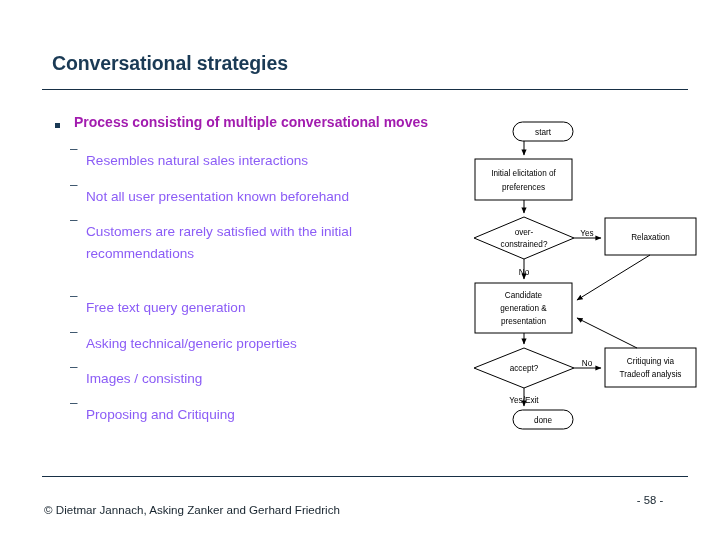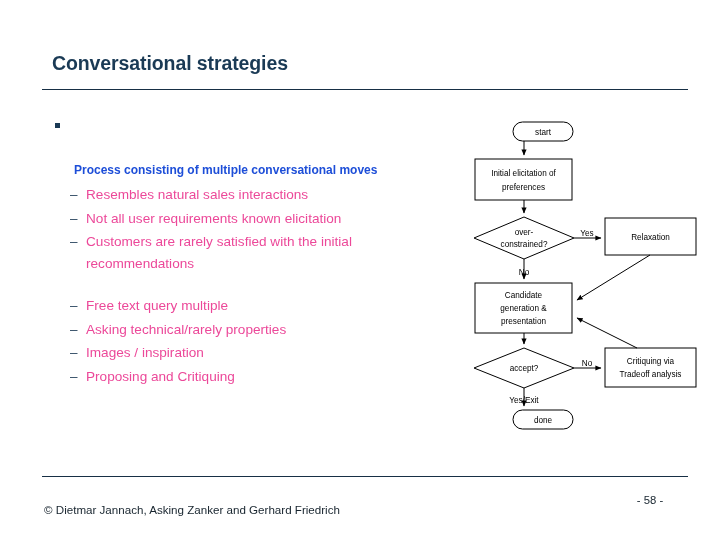--- a/index.html
+++ b/index.html
@@ -64,25 +64,24 @@
   }
   .lvl1 .marker .sq {
     display: inline-block;
     width: 5px;
     height: 5px;
     background: #1a3a55;
     vertical-align: middle;
     margin-left: 3px;
   }
   .lvl1 .text {
-    font-size: 12px;
+    font-size: 14px;
     font-weight: bold;
     line-height: 21px;
-    color: #1d4ed8;
-    margin-top: 48px;
+    color: #a21caf;
   }
   .sublist {
     margin: 3px 0 0 0;
   }
   .lvl2 {
     display: flex;
     align-items: flex-start;
     margin-bottom: 2px;
   }
   .lvl2 .marker {
@@ -91,21 +90,22 @@
     font-size: 13.5px;
     line-height: 21.5px;
     color: #1f3d58;
     text-align: left;
     padding-left: 18px;
     box-sizing: border-box;
   }
   .lvl2 .text {
     font-size: 13.6px;
     line-height: 21.5px;
-    color: #ec4899;
+    color: #8b5cf6;
+    margin-top: 12px;
   }
   .group-gap { height: 16px; }
 
   
   .footer-rule {
     position: absolute;
     left: 42px;
     top: 476px;
     width: 646px;
     height: 0;
@@ -163,42 +163,42 @@
       <div class="marker"><span class="sq"></span></div>
       <div class="text">Process consisting of multiple conversational moves</div>
     </div>
     <div class="sublist">
       <div class="lvl2">
         <div class="marker">–</div>
         <div class="text">Resembles natural sales interactions</div>
       </div>
       <div class="lvl2">
         <div class="marker">–</div>
-        <div class="text">Not all user requirements known elicitation</div>
+        <div class="text">Not all user presentation known beforehand</div>
       </div>
       <div class="lvl2">
         <div class="marker">–</div>
         <div class="text">Customers are rarely satisfied with the initial recommendations</div>
       </div>
     </div>
 
     <div class="group-gap"></div>
 
     <div class="sublist">
       <div class="lvl2">
         <div class="marker">–</div>
-        <div class="text">Free text query multiple</div>
-      </div>
-      <div class="lvl2">
-        <div class="marker">–</div>
-        <div class="text">Asking technical/rarely properties</div>
-      </div>
-      <div class="lvl2">
-        <div class="marker">–</div>
-        <div class="text">Images / inspiration</div>
+        <div class="text">Free text query generation</div>
+      </div>
+      <div class="lvl2">
+        <div class="marker">–</div>
+        <div class="text">Asking technical/generic properties</div>
+      </div>
+      <div class="lvl2">
+        <div class="marker">–</div>
+        <div class="text">Images / consisting</div>
       </div>
       <div class="lvl2">
         <div class="marker">–</div>
         <div class="text">Proposing and Critiquing</div>
       </div>
     </div>
 
   </div>
 
   <div class="flow">

